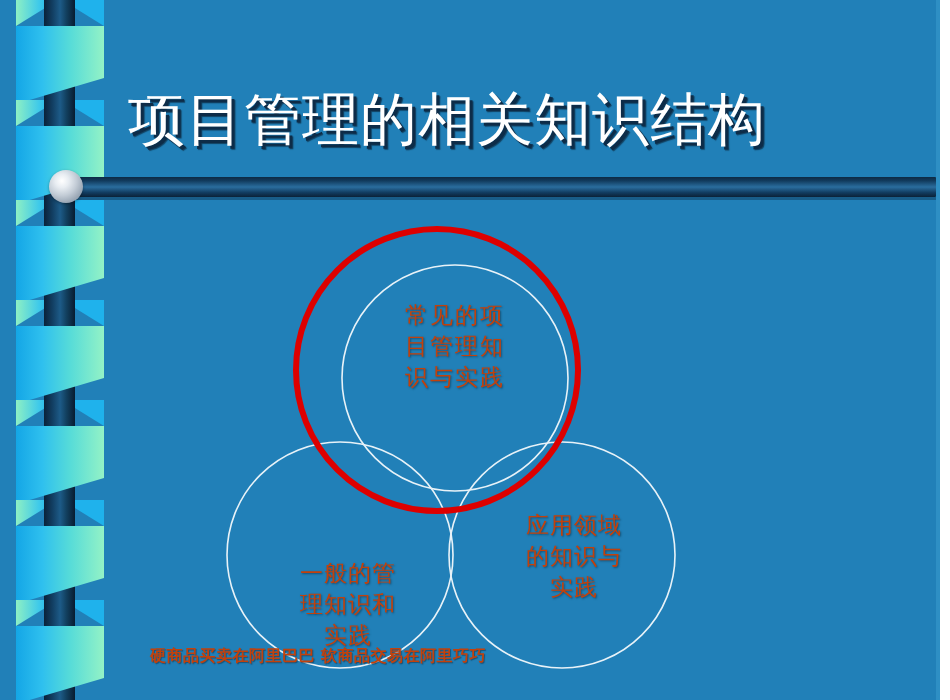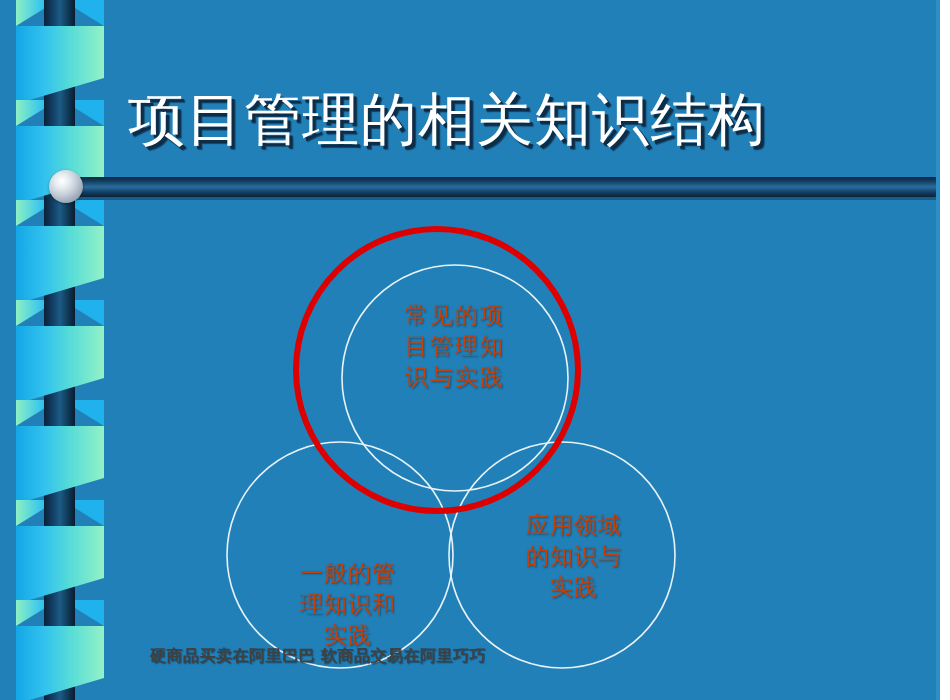--- a/index.html
+++ b/index.html
@@ -150,21 +150,21 @@
     letter-spacing: 1px;
   }
 
   
   .footer {
     position: absolute;
     left: 150px;
     top: 646px;
     font-size: 16px;
     font-weight: bold;
-    color: #404040;
+    color: #c2410c;
     letter-spacing: 0.5px;
     white-space: nowrap;
     text-shadow: 1px 1px 1px rgba(10,40,62,0.5);
   }
 </style>
 </head>
 <body>
 
 <div id="slide">
 

